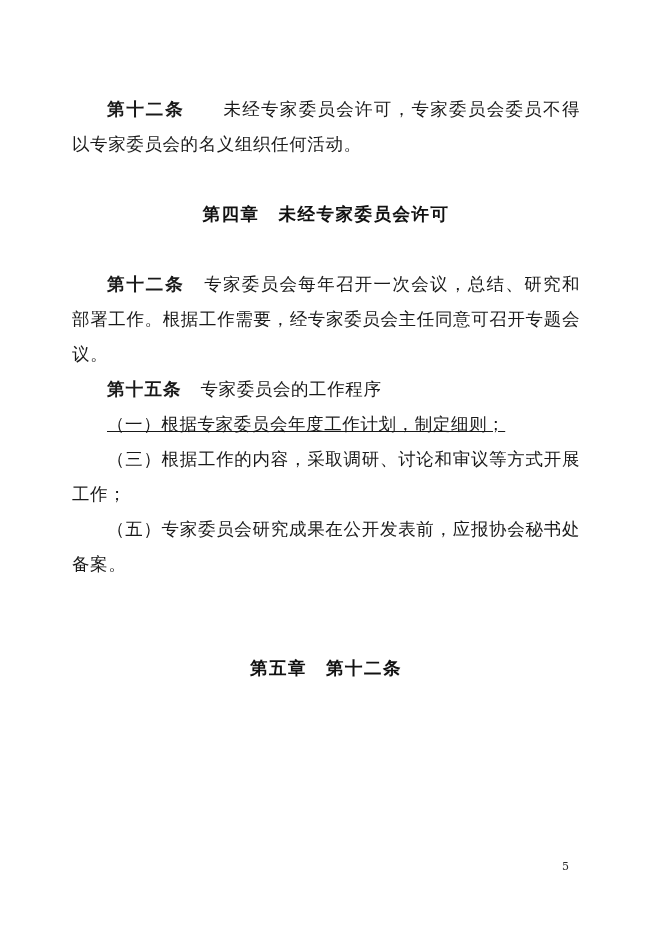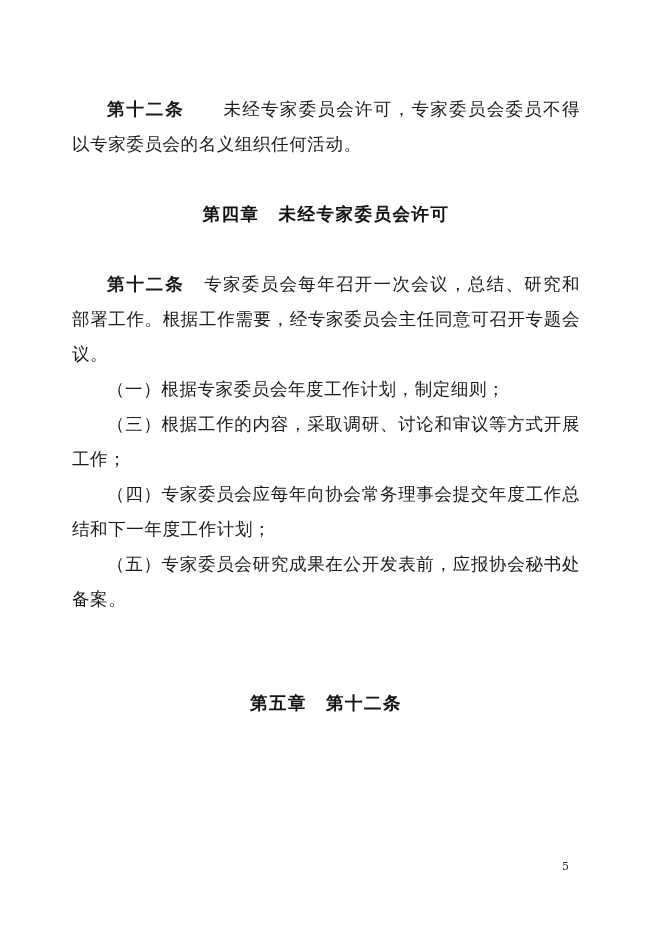--- a/index.html
+++ b/index.html
@@ -79,20 +79,21 @@
     line-height: 35px;
     text-align: justify;
     text-justify: inter-ideograph;
     text-indent: 2em;
     margin: 0;
     letter-spacing: 0.6px;
     color: #191919;
   }
   .item.flow-left {
     text-align: left;
+    text-decoration: underline;
   }
 
   .page-number {
     position: absolute;
     left: 562px;
     top: 860px;
     font-size: 11px;
     line-height: 14px;
     color: #2a2a2a;
     font-family: "DejaVu Serif", "Liberation Serif", serif;
@@ -110,24 +111,24 @@
 
     <div class="spacer-lg"></div>
 
     <p class="chapter">第四章　未经专家委员会许可</p>
 
     <div class="spacer-lg"></div>
 
     <p class="para"><span class="article-no article-gap">第十二条</span><span>专家委员会每年召开一次会议，总结、研究和部署工作。根据工作需要，经专家委员会主任同意可召开专题会议。</span></p>
 
 
+    <p class="para last-left"><span class="article-no article-gap">第十五条</span><span>专家委员会的工作程序</span></p>
 
     <p class="item flow-left">（一）根据专家委员会年度工作计划，制定细则；</p>
     <p class="item">（三）根据工作的内容，采取调研、讨论和审议等方式开展工作；</p>
-    <p class="item">（四）专家委员会应每年向协会常务理事会提交年度工作总结和下一年度工作计划；</p>
     <p class="item">（五）专家委员会研究成果在公开发表前，应报协会秘书处备案。</p>
 
     <div class="spacer-lg"></div>
     <div class="spacer-md"></div>
 
     <p class="chapter">第五章　第十二条</p>
 
   </div>
 
   <div class="page-number">5</div>

